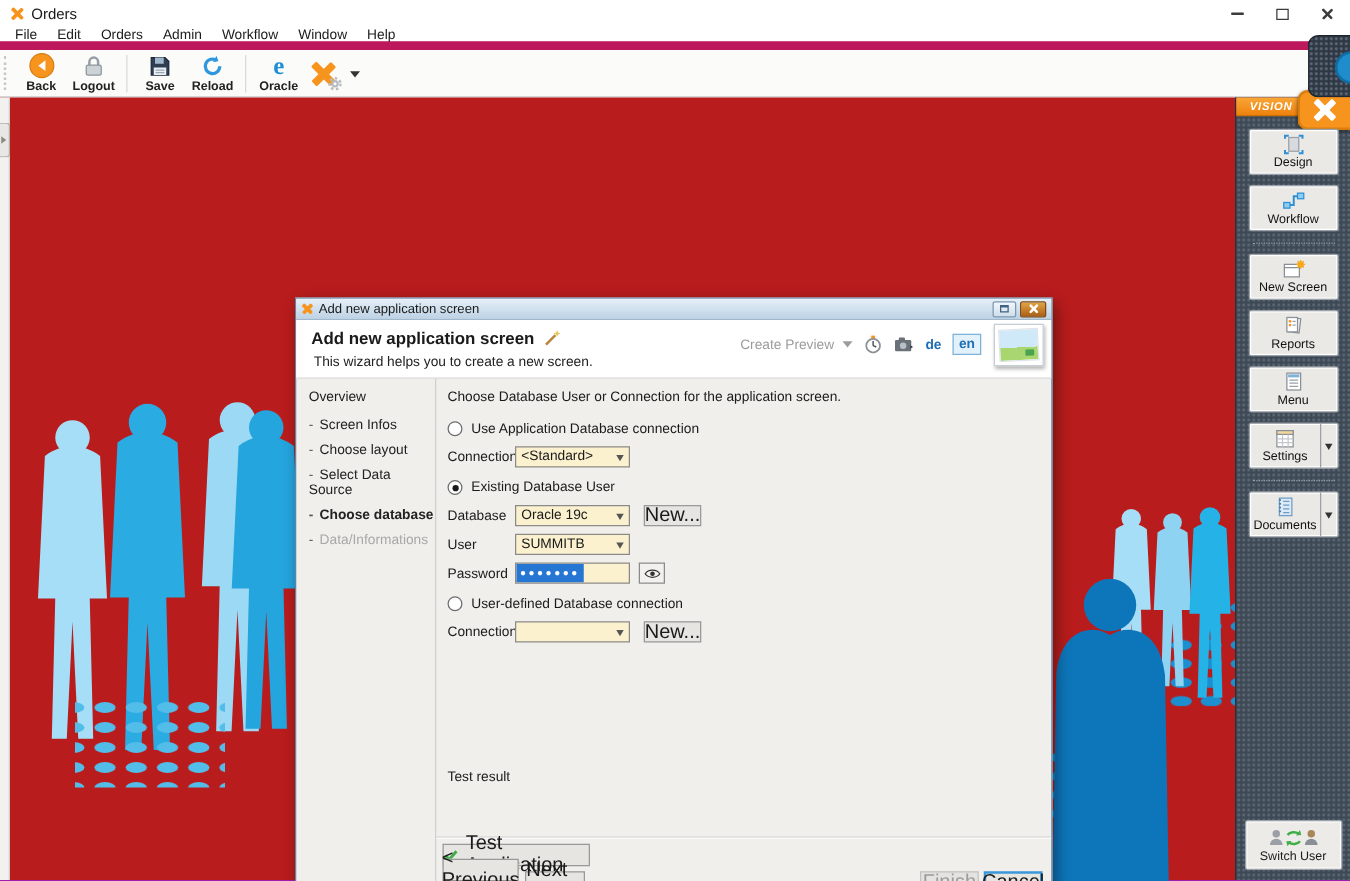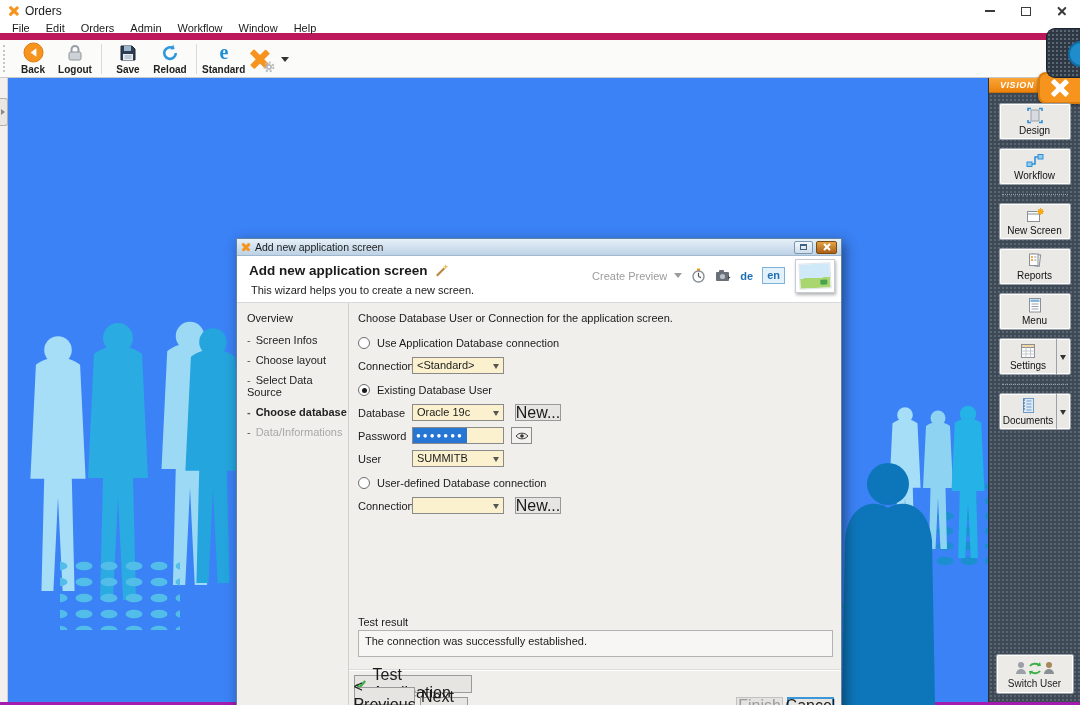--- a/index.html
+++ b/index.html
@@ -35,21 +35,21 @@
   .tb-logo{position:relative;width:30px;height:30px;display:flex;align-items:center;justify-content:center;}
   .tb-logo .gear{position:absolute;right:0;bottom:1px;}
 
   
   .float-widget{position:absolute;top:28px;right:0;width:34px;height:50px;z-index:40;
     background-color:#2e3845;background-image:radial-gradient(rgba(150,160,175,.45) 1px,transparent 1.3px);background-size:4px 4px;
     border:1px solid #1d242e;border-right:none;border-radius:9px 0 0 9px;}
   .float-widget .blue-ball{position:absolute;right:-14px;top:12px;width:26px;height:26px;border-radius:50%;background:#1f8dcc;border:2px solid #0f6da6;}
 
   
-  .main{position:absolute;top:78px;left:0;right:0;bottom:0;background:#3b82f6;border-bottom:3px solid #a21caf;}
+  .main{position:absolute;top:78px;left:0;right:0;bottom:0;background:#b91c1c;border-bottom:1px solid #a21caf;}
   .left-strip{position:absolute;left:0;top:0;bottom:0;width:8px;background:#f2f1ef;border-right:1px solid #cfcfcf;z-index:5;}
   .collapse-handle{position:absolute;left:0;top:20px;width:8px;height:28px;background:#e9e7e3;border:1px solid #b3b0aa;border-left:none;border-radius:0 3px 3px 0;}
   .collapse-handle::after{content:"";position:absolute;left:1px;top:10px;border:3px solid transparent;border-left:4px solid #8d8a84;}
   .scene{position:absolute;left:8px;top:0;width:980px;height:627px;z-index:1;}
 
   
   .sidebar{position:absolute;right:0;top:0;bottom:0;width:92px;z-index:20;
     background-color:var(--sidebar-bg);
     background-image:radial-gradient(rgba(140,150,165,.38) 1px,transparent 1.3px);background-size:4px 4px;
     border-left:1px solid #29313b;display:flex;flex-direction:column;align-items:center;}
@@ -183,21 +183,21 @@
         <path d="M15.8 10 a5.8 5.8 0 1 1 -2.3-4.6" fill="none" stroke="#2f97dd" stroke-width="2.6"></path>
         <path d="M13.2 1.6 l1.5 4.3 -4.3 .7 Z" fill="#2f97dd"></path>
       </svg>
     <span>Reload</span>
   </div>
   <div class="tb-sep"></div>
   <div class="tb-btn">
     <svg width="20" height="20" viewBox="0 0 20 20">
         <text x="10" y="16" text-anchor="middle" font-size="20" font-weight="bold" fill="#1e8fd5" font-family="Liberation Serif, serif">e</text>
       </svg>
-    <span>Standard</span>
+    <span>Oracle</span>
   </div>
   <div class="tb-logo">
     <span class="xmark logo-orange" style="--s:20px;--t:5.5px;"></span>
     <svg class="gear" width="12" height="12" viewBox="0 0 12 12">
         <circle cx="6" cy="6" r="3" fill="#b8bcc1"></circle>
         <circle cx="6" cy="6" r="4.4" fill="none" stroke="#b8bcc1" stroke-width="2" stroke-dasharray="2 2"></circle>
         <circle cx="6" cy="6" r="1.2" fill="#fbfbfa"></circle>
       </svg>
   </div>
   <span class="tb-caret"></span>
@@ -431,48 +431,47 @@
         <div class="radio-row">
           <span class="radio checked"></span>
           <span>Existing Database User</span>
         </div>
         <div class="field-row">
           <span class="field-label">Database</span>
           <span class="combo"><span>Oracle 19c</span></span>
           <span class="btn btn-new">New...</span>
         </div>
         <div class="field-row">
+          <span class="field-label">User</span>
+          <span class="combo"><span>SUMMITB</span></span>
+        </div>
+        <div class="field-row">
           <span class="field-label">Password</span>
           <span class="pwd-field">
               <span class="pwd-sel">●●●●●●●</span>
             </span>
           <span class="eye-btn">
             <svg width="14" height="10" viewBox="0 0 16 12">
               <path d="M1 6 C4 1.5 12 1.5 15 6 C12 10.5 4 10.5 1 6 Z" fill="none" stroke="#333" stroke-width="1.2"></path>
               <circle cx="8" cy="6" r="2.2" fill="#333"></circle>
             </svg>
           </span>
         </div>
-        <div class="field-row">
-          <span class="field-label">User</span>
-          <span class="combo"><span>SUMMITB</span></span>
-        </div>
 
         <div class="radio-row">
           <span class="radio"></span>
           <span>User-defined Database connection</span>
         </div>
         <div class="field-row">
           <span class="field-label">Connection</span>
           <span class="combo"><span></span></span>
           <span class="btn btn-new">New...</span>
         </div>
 
         <div class="test-label">Test result</div>
-        <div class="result-box">The connection was successfully established.</div>
 
         <div class="btm-divider"></div>
 
         <div class="btn test-btn">
           <svg width="13" height="11" viewBox="0 0 13 11">
               <path d="M1.5 5.5 L5 9 L11.5 1.5" fill="none" stroke="#3fae49" stroke-width="2.6"></path>
             </svg>
           <span>Test Application</span>
         </div>
         <div class="btn prev-btn">&lt; Previous</div>

